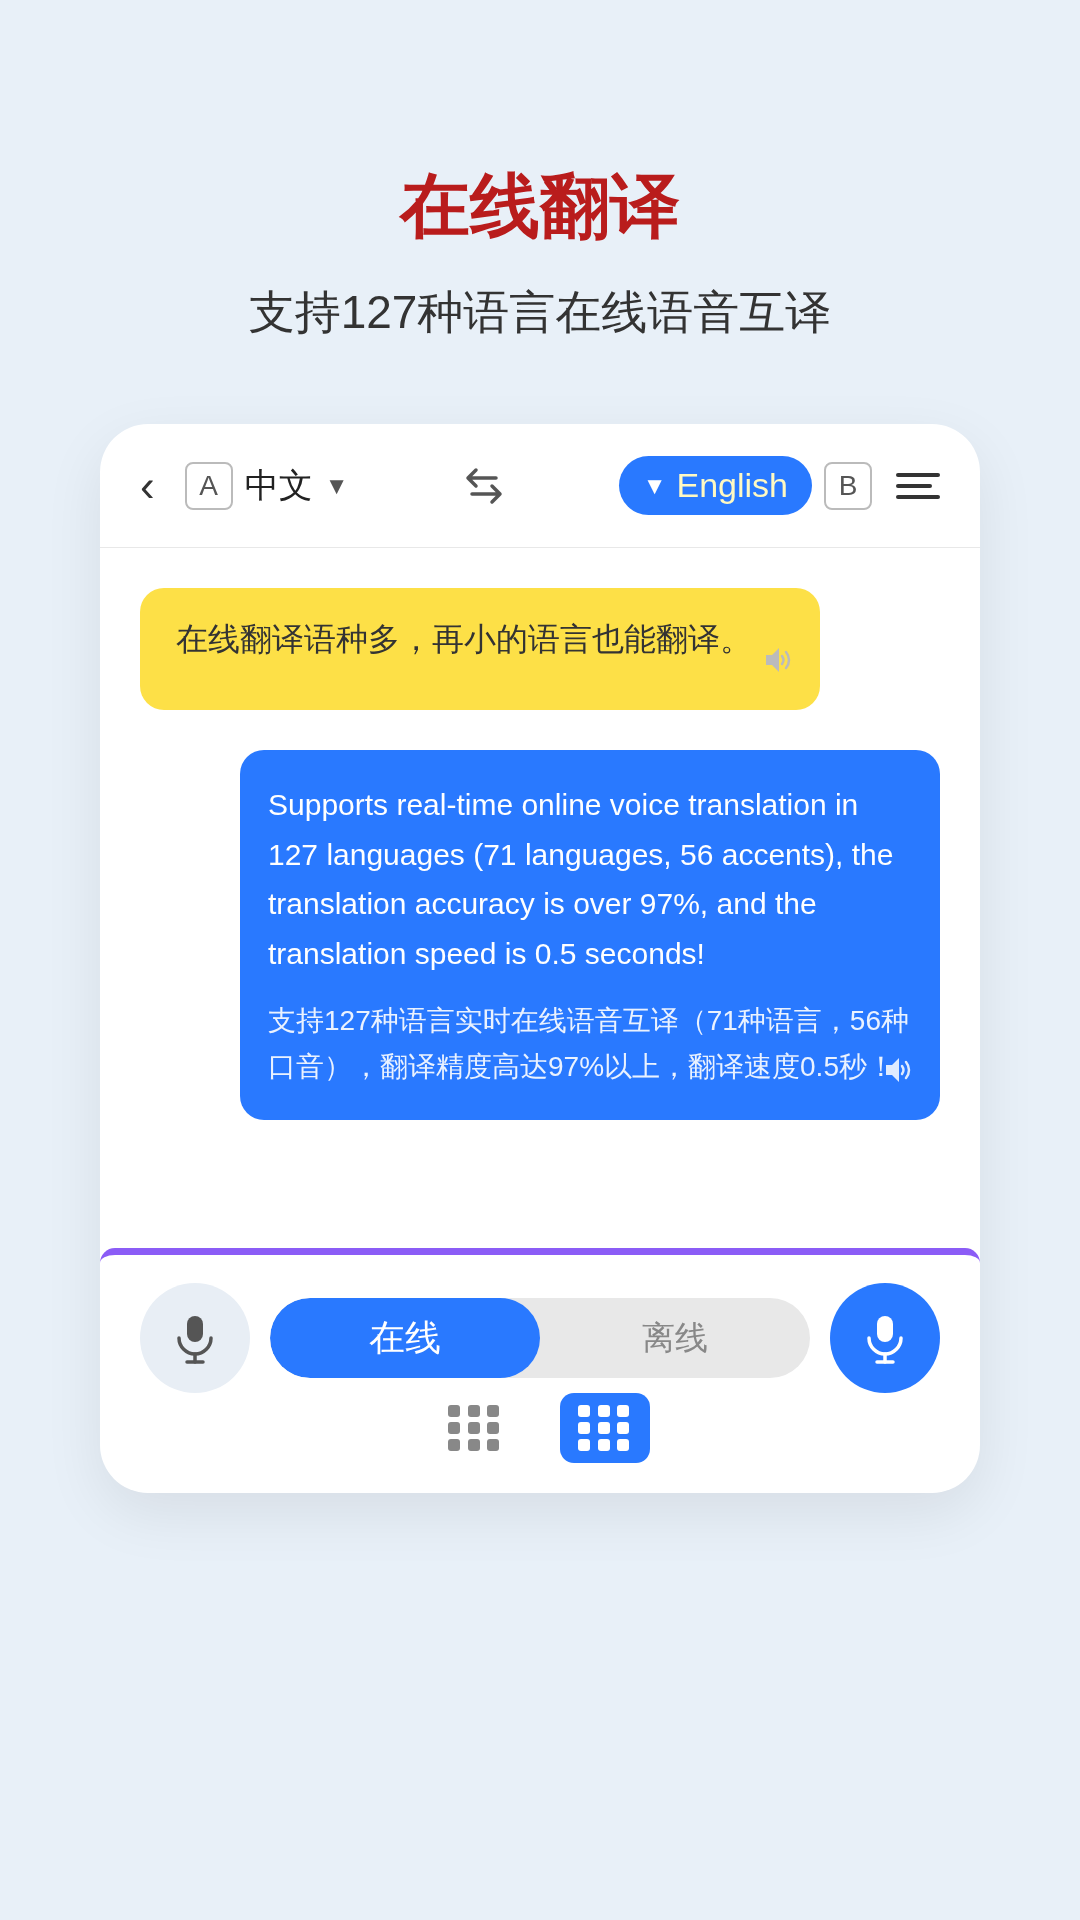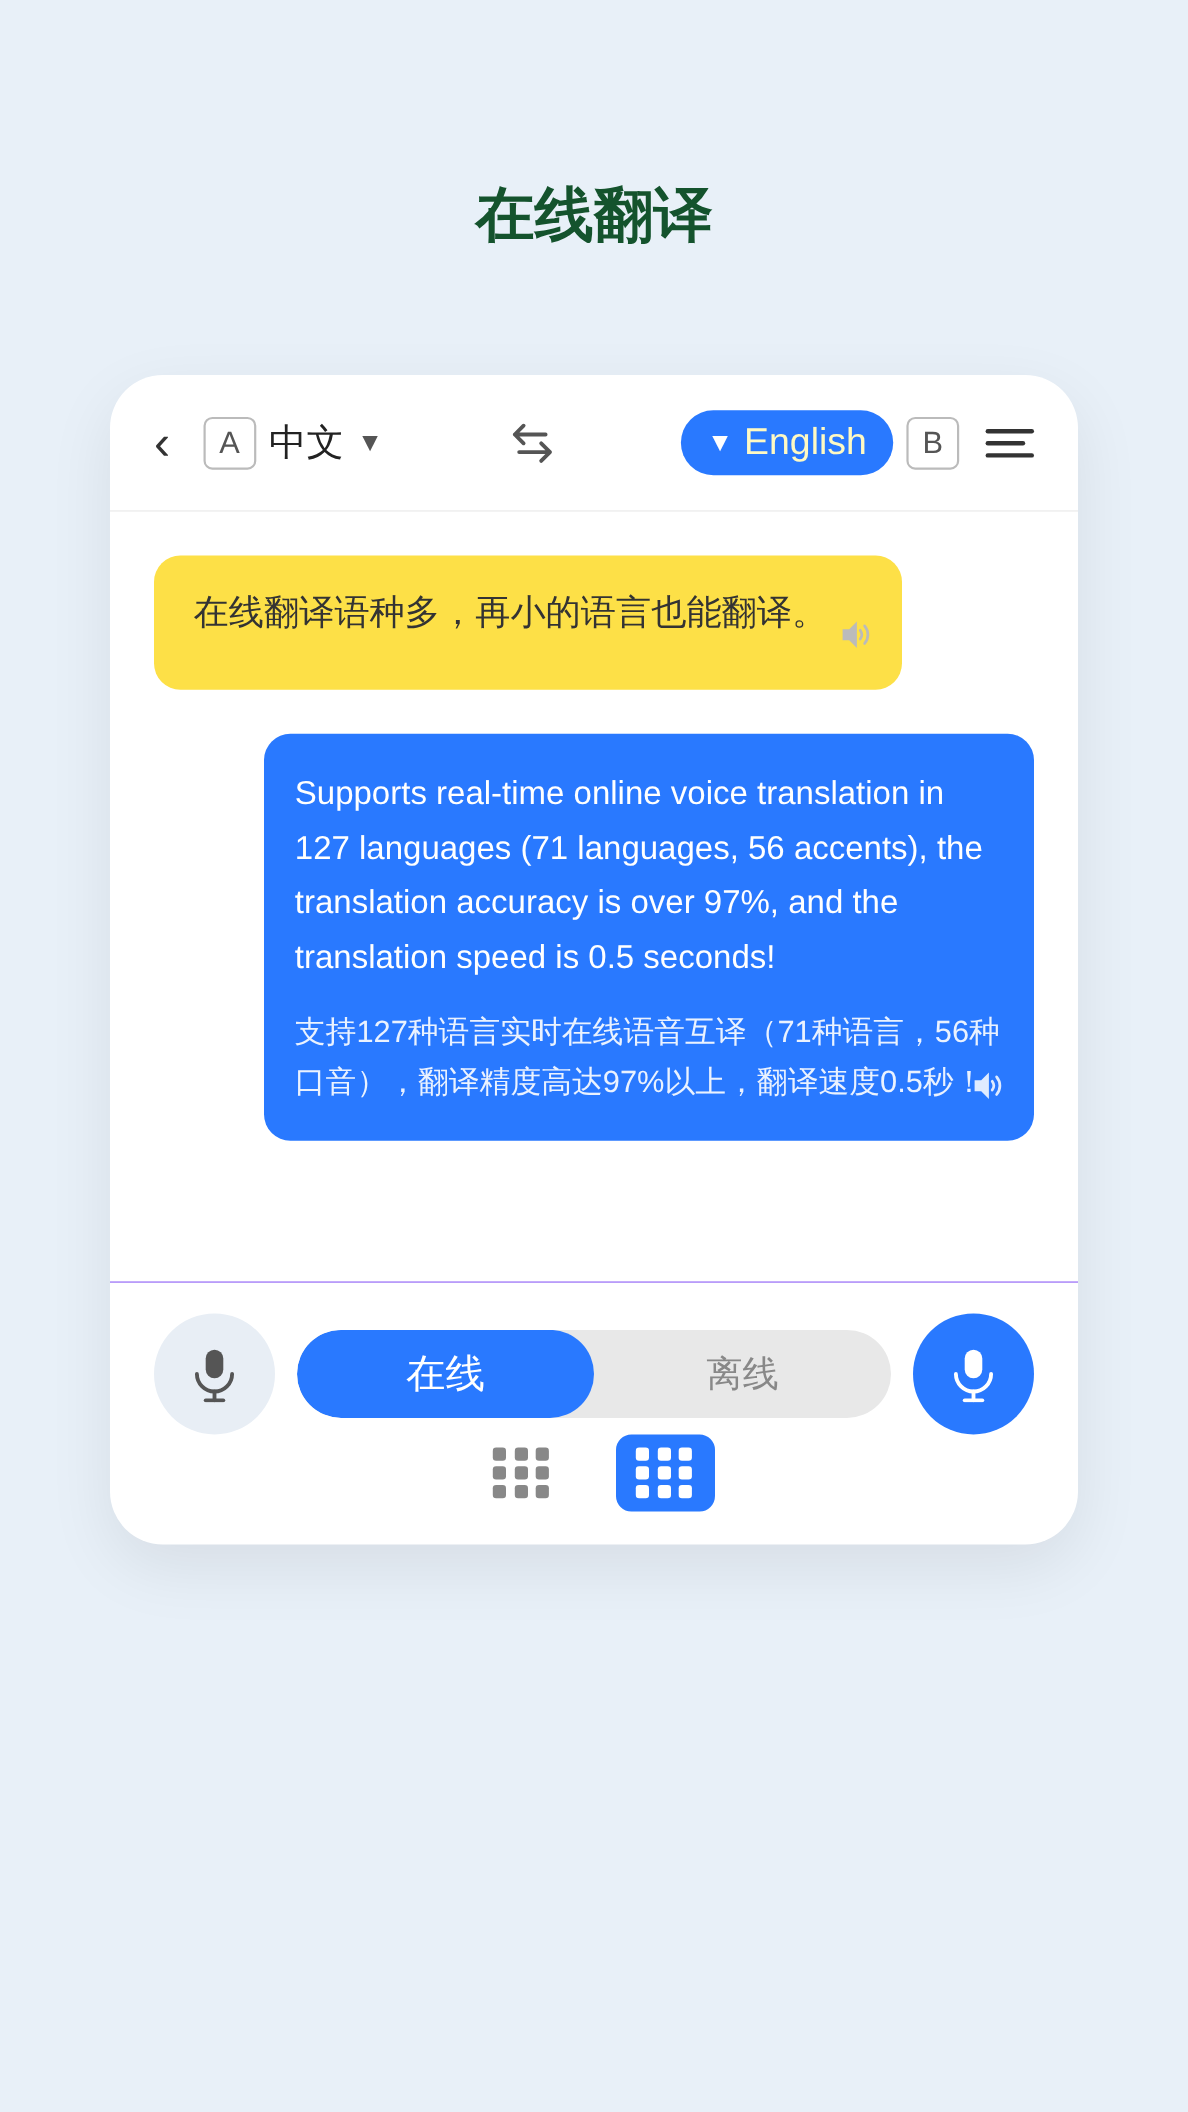--- a/index.html
+++ b/index.html
@@ -13,23 +13,23 @@
       flex-direction: column;
       align-items: center;
     }
 
     .page-header {
       text-align: center;
       padding: 160px 60px 80px;
     }
 
     .page-title {
-      font-size: 54px;
+      font-size: 70px;
       font-weight: 700;
-      color: #14532d;
+      color: #b91c1c;
       margin-bottom: 28px;
     }
 
     .page-subtitle {
       font-size: 46px;
       color: #333;
       font-weight: 400;
     }
 
     .app-card {
@@ -213,22 +213,23 @@
     .speaker-icon-blue {
       position: absolute;
       right: 24px;
       bottom: 24px;
       color: rgba(255,255,255,0.85);
       font-size: 32px;
     }
 
     
     .bottom-bar {
-      border-top: 1px solid #8b5cf6;
+      border-top: 7px solid #8b5cf6;
       padding: 28px 40px 30px;
+      border-radius: 15px;
     }
 
     .mode-row {
       display: flex;
       align-items: center;
       gap: 0;
       width: 100%;
     }
 
     .mic-left {
@@ -345,20 +346,21 @@
       height: 12px;
       background: #fff;
       border-radius: 3px;
     }
   </style>
 </head>
 <body>
 
 <div class="page-header">
   <div class="page-title">在线翻译</div>
+  <div class="page-subtitle">支持127种语言在线语音互译</div>
 </div>
 
 <div class="app-card">
 
   <div class="top-bar">
     <div class="back-btn">‹</div>
 
     <div class="lang-selector-a">
       <div class="lang-a-label">A</div>
       <span class="lang-chinese">中文</span>

